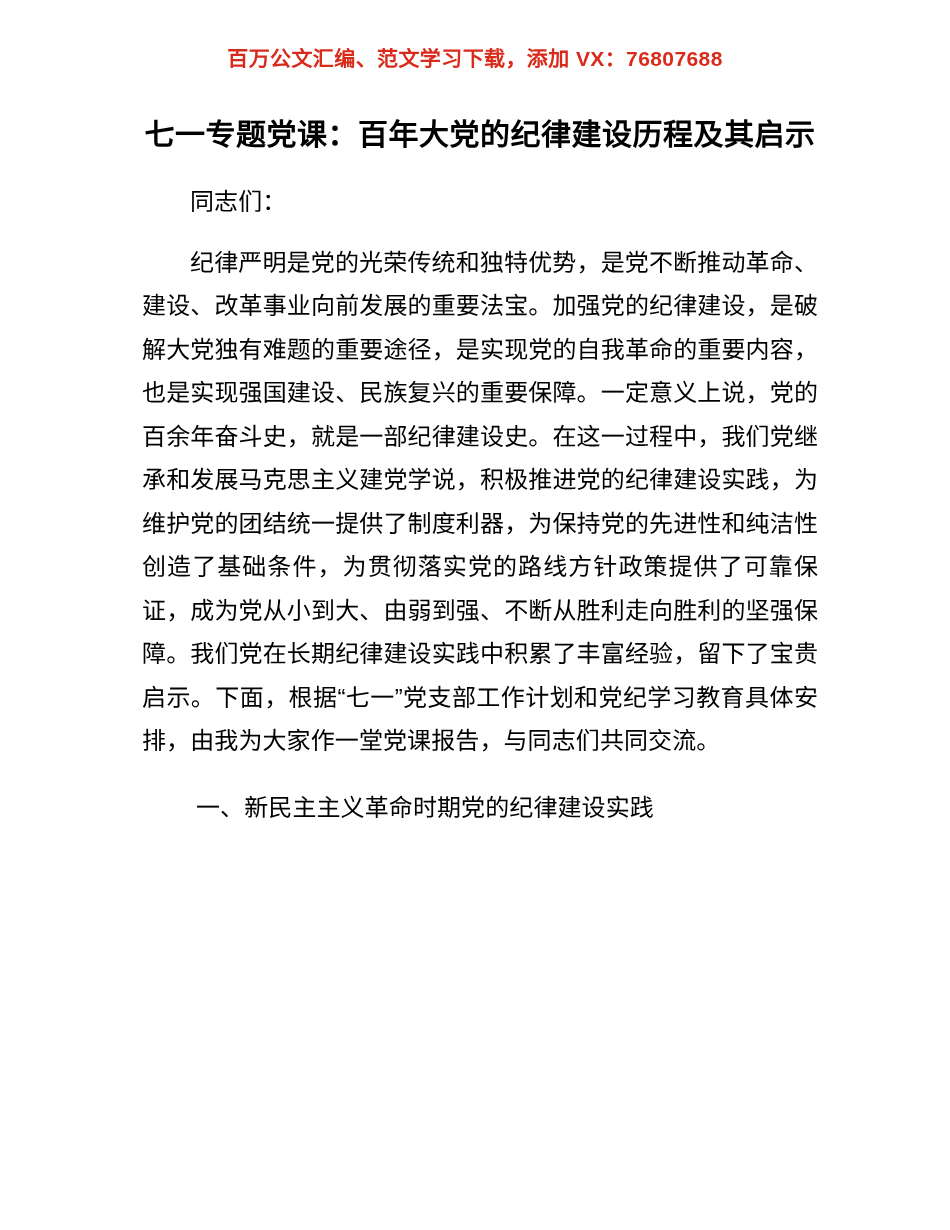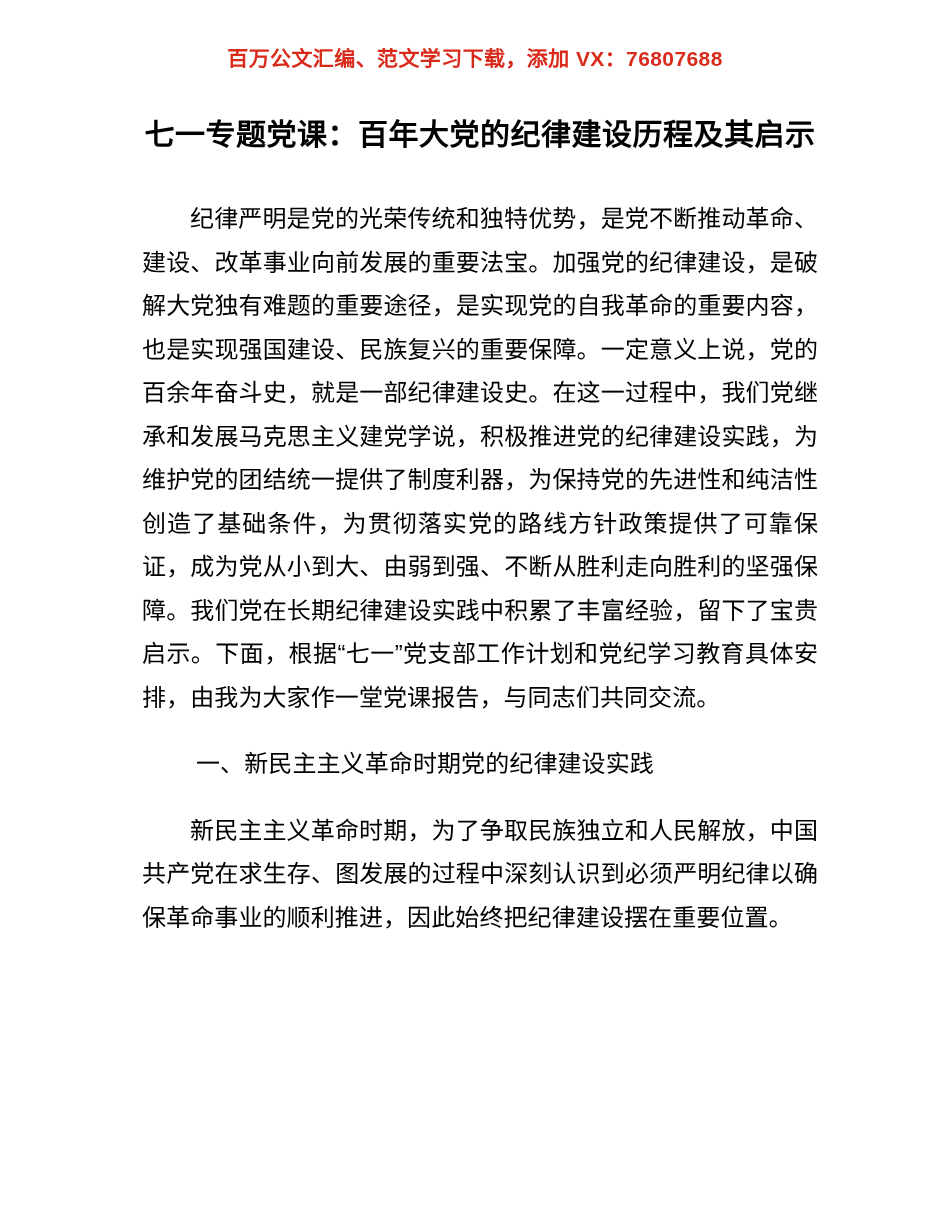--- a/index.html
+++ b/index.html
@@ -83,27 +83,27 @@
 <div class="page">
 
   <div class="promo-banner">百万公文汇编、范文学习下载，添加 VX：76807688</div>
 
   <div class="doc-body">
 
     <h1 class="doc-title">七一专题党课：百年大党的纪律建设历程及其启示</h1>
 
     <div class="gap-md"></div>
 
+    <p class="para">同志们：</p>
 
     <div class="gap-sm"></div>
 
     <p class="para">纪律严明是党的光荣传统和独特优势，是党不断推动革命、建设、改革事业向前发展的重要法宝。加强党的纪律建设，是破解大党独有难题的重要途径，是实现党的自我革命的重要内容，也是实现强国建设、民族复兴的重要保障。一定意义上说，党的百余年奋斗史，就是一部纪律建设史。在这一过程中，我们党继承和发展马克思主义建党学说，积极推进党的纪律建设实践，为维护党的团结统一提供了制度利器，为保持党的先进性和纯洁性创造了基础条件，为贯彻落实党的路线方针政策提供了可靠保证，成为党从小到大、由弱到强、不断从胜利走向胜利的坚强保障。我们党在长期纪律建设实践中积累了丰富经验，留下了宝贵启示。下面，根据“七一”党支部工作计划和党纪学习教育具体安排，由我为大家作一堂党课报告，与同志们共同交流。</p>
 
     <div class="gap-sm"></div>
 
     <p class="section-heading">一、新民主主义革命时期党的纪律建设实践</p>
 
     <div class="gap-sm"></div>
 
-    <p class="para">新民主主义革命时期，为了争取民族独立和人民解放，中国共产党在求生存、图发展的过程中深刻认识到必须严明纪律以确保革命事业的顺利推进，因此始终把纪律建设摆在重要位置。</p>
 
   </div>
 </div>
 
 </body></html>

